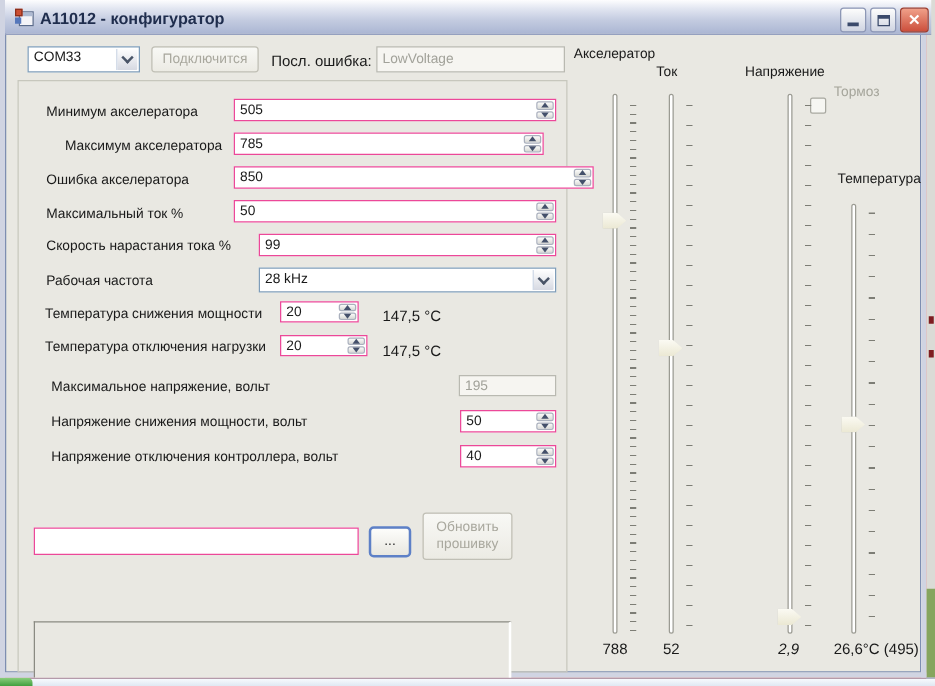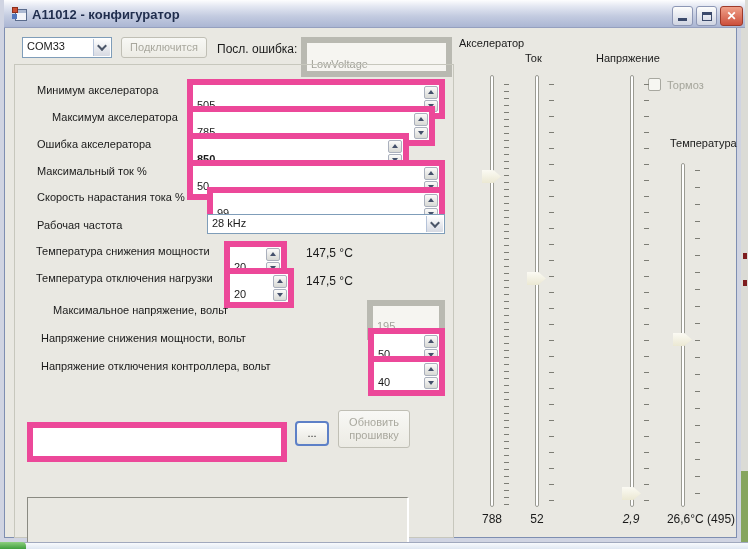--- a/index.html
+++ b/index.html
@@ -25,21 +25,21 @@
   .capbtn.min { left:668px; width:21px; }
   .capbtn.max { left:692px; width:21px; }
   .capbtn.close { left:716px; width:23px; background:linear-gradient(180deg,#f0a089,#cc4f3c); border-color:#9e3a2a;
                   color:#fff; font-weight:bold; font-size:12px; text-align:center; line-height:18px; }
   .glyph-min { position:absolute; left:5px; bottom:4px; width:9px; height:3px; background:#3b4a6b; }
   .glyph-max { position:absolute; left:5px; top:5px; width:10px; height:9px; border:1px solid #3b4a6b; border-top:3px solid #3b4a6b; }
 
   
   .lbl { position:absolute; white-space:nowrap; color:#1a1a1a; }
   .lbl.gray { color:#a5a59b; }
-  .tb { position:absolute; background:#fff; border:6px solid #ec4899; padding:14px 4px; overflow:hidden; white-space:nowrap; }
+  .tb { position:absolute; background:#fff; border:1px solid #ec4899; padding:2px 4px; overflow:hidden; white-space:nowrap; }
   .tb.disabled { border-color:#b9b9b1; color:#a2a29a; background:#f6f5f1; }
   .spin { position:absolute; right:1px; top:1px; bottom:1px; width:14px; display:flex; flex-direction:column; }
   .spin-b { flex:1; position:relative; margin:0 0 1px 0; border:1px solid #aab0bd; border-radius:2px;
             background:linear-gradient(180deg,#fbfbfa,#d8d9d5); }
   .spin-b:last-child { margin:0; }
   .spin-b.up::after, .spin-b.dn::after { content:""; position:absolute; left:50%; top:50%; transform:translate(-50%,-50%);
             border-left:3px solid transparent; border-right:3px solid transparent; }
   .spin-b.up::after { border-bottom:4px solid #44506b; }
   .spin-b.dn::after { border-top:4px solid #44506b; }
   .combo { position:absolute; background:#fff; border:1px solid #7f9db9; padding:2px 4px; white-space:nowrap; }
@@ -130,21 +130,21 @@
     <div class="lbl" style="left:48px; top:111px;">Максимум акселератора</div>
     <div class="tb" style="left:183px; top:106px; width:248px; height:18px;">
       <span>785</span>
       <div class="spin">
           <div class="spin-b up"></div>
           <div class="spin-b dn"></div>
         </div>
     </div>
 
     <div class="lbl" style="left:33px; top:138px;">Ошибка акселератора</div>
-    <div class="tb" style="left:183px; top:133px; width:222px; height:18px;font-weight:bold;">
+    <div class="tb" style="left:183px; top:133px; width:288px; height:18px;">
       <span>850</span>
       <div class="spin">
           <div class="spin-b up"></div>
           <div class="spin-b dn"></div>
         </div>
     </div>
 
     <div class="lbl" style="left:33px; top:165px;">Максимальный ток %</div>
     <div class="tb" style="left:183px; top:160px; width:258px; height:18px;">
       <span>50</span>
@@ -182,21 +182,21 @@
     <div class="lbl" style="left:32px; top:272px;">Температура отключения нагрузки</div>
     <div class="tb" style="left:220px; top:268px; width:70px; height:17px;">
       <span>20</span>
       <div class="spin">
           <div class="spin-b up"></div>
           <div class="spin-b dn"></div>
         </div>
     </div>
     <div class="lbl" style="left:302px; top:274px; font-size:12px;">147,5 °C</div>
 
-    <div class="lbl" style="left:37px; top:304px;margin-left:12px;">Максимальное напряжение, вольт</div>
+    <div class="lbl" style="left:37px; top:304px;">Максимальное напряжение, вольт</div>
     <div class="tb disabled" style="left:363px; top:300px; width:78px; height:17px;">195</div>
 
     <div class="lbl" style="left:37px; top:332px;">Напряжение снижения мощности, вольт</div>
     <div class="tb" style="left:364px; top:328px; width:77px; height:18px;">
       <span>50</span>
       <div class="spin">
           <div class="spin-b up"></div>
           <div class="spin-b dn"></div>
         </div>
     </div>
@@ -215,21 +215,21 @@
     <div class="btn disabled" style="left:334px; top:410px; width:72px; height:38px; padding-top:5px; line-height:13px;">Обновить прошивку</div>
 
     <div class="panel"></div>
 
     <div class="lbl" style="left:455px; top:37px;">Акселератор</div>
     <div class="lbl" style="left:521px; top:52px;">Ток</div>
     <div class="lbl" style="left:592px; top:52px;">Напряжение</div>
     <div class="lbl" style="left:666px; top:137px;">Температура</div>
 
     <div class="checkbox" style="left:644px; top:78px;"></div>
-    <div class="lbl gray" style="left:663px; top:79px;">Тормоз</div>
+    <div class="lbl gray" style="left:663px; top:68px;">Тормоз</div>
 
     <div class="track" style="left:486px; top:75px; height:432px;"></div>
     <div class="ticks" style="left:500px; top:84px; height:421px; background:repeating-linear-gradient(to bottom,#7d7d75 0 1px,transparent 1px 7px);"></div>
     <div class="thumb" style="left:478px; top:170px;"></div>
 
     <div class="track" style="left:531px; top:75px; height:432px;"></div>
     <div class="ticks" style="left:545px; top:84px; height:421px; background:repeating-linear-gradient(to bottom,#7d7d75 0 1px,transparent 1px 16px);"></div>
     <div class="thumb" style="left:523px; top:272px;"></div>
 
     <div class="track" style="left:626px; top:75px; height:432px;"></div>

